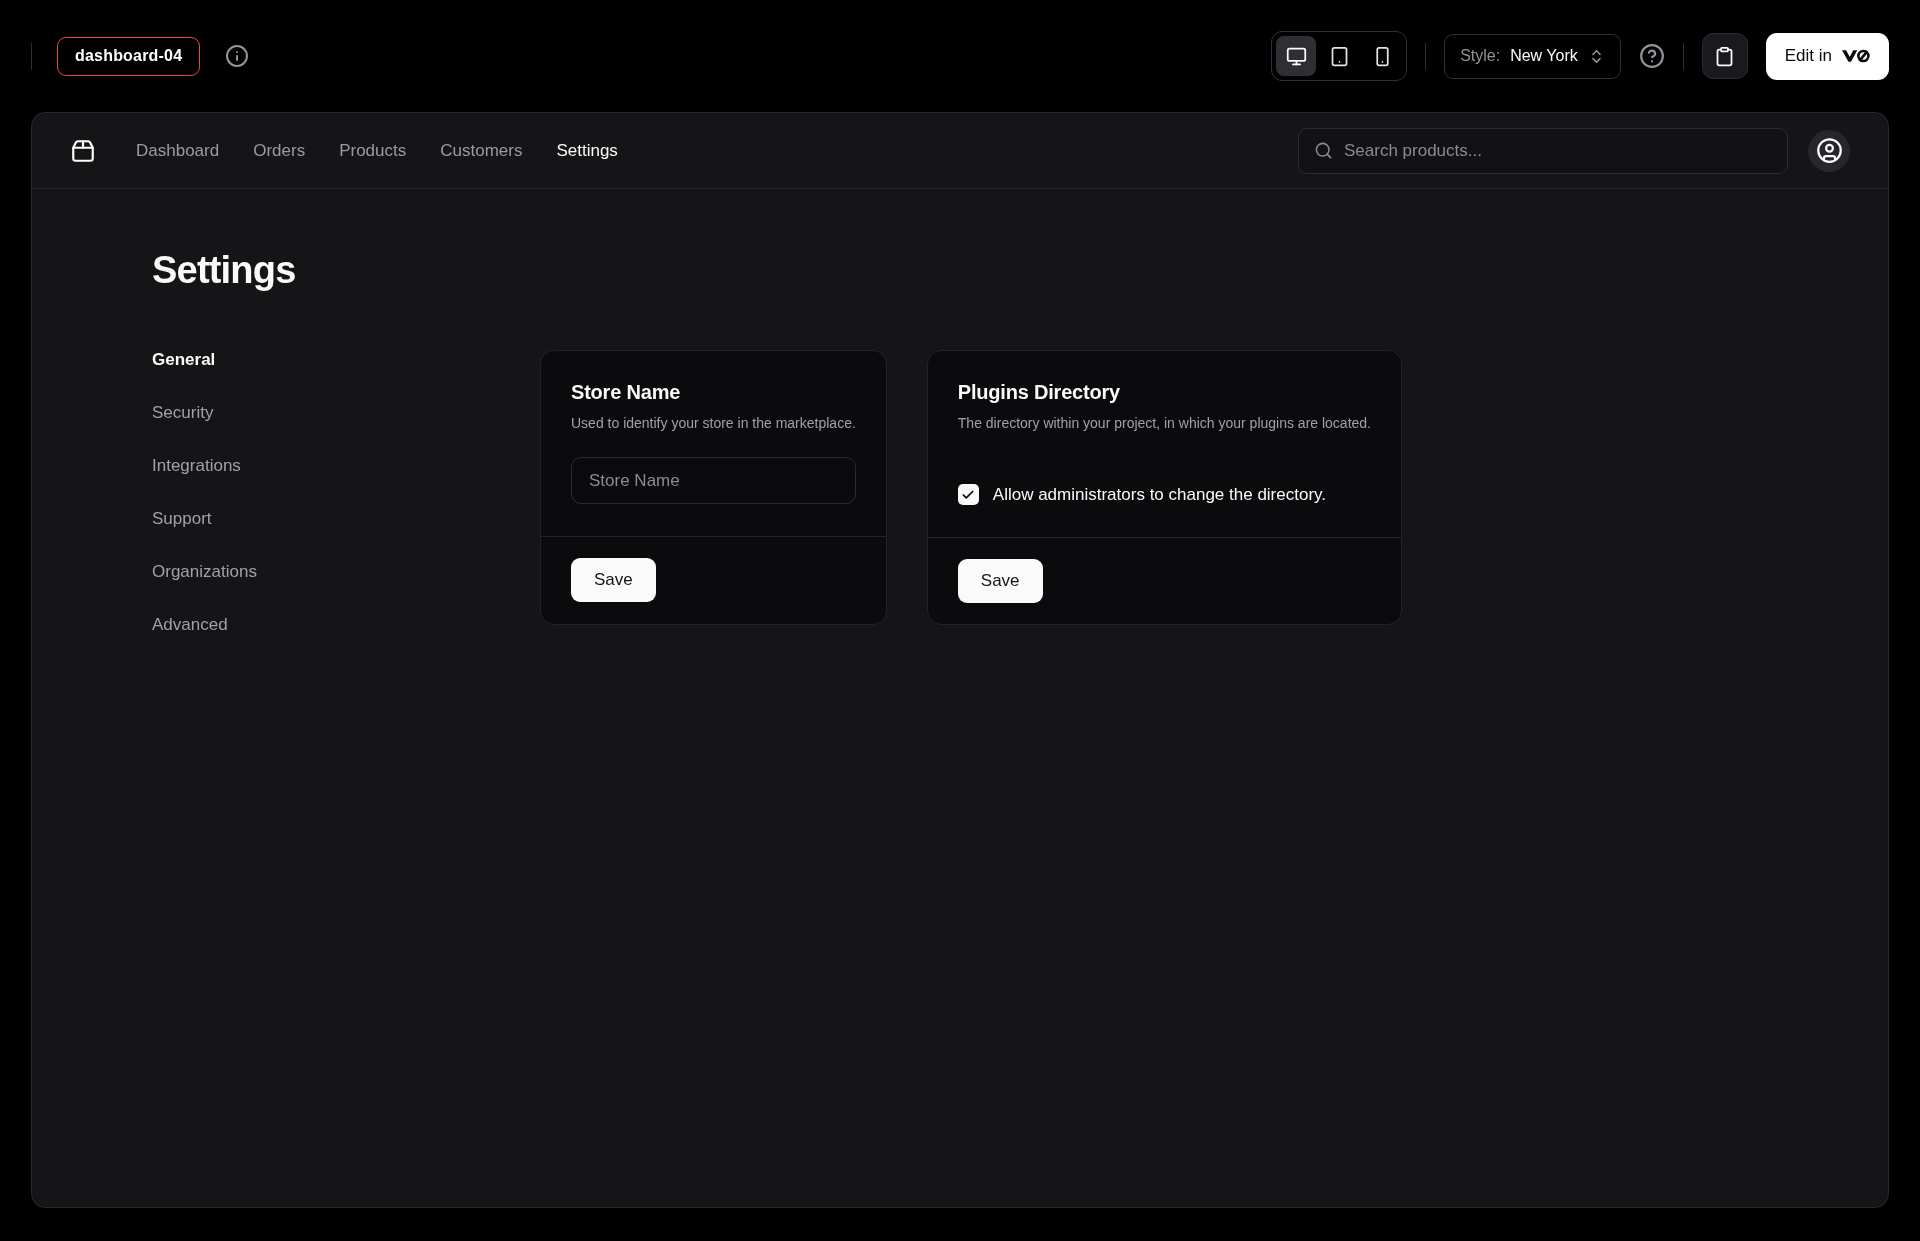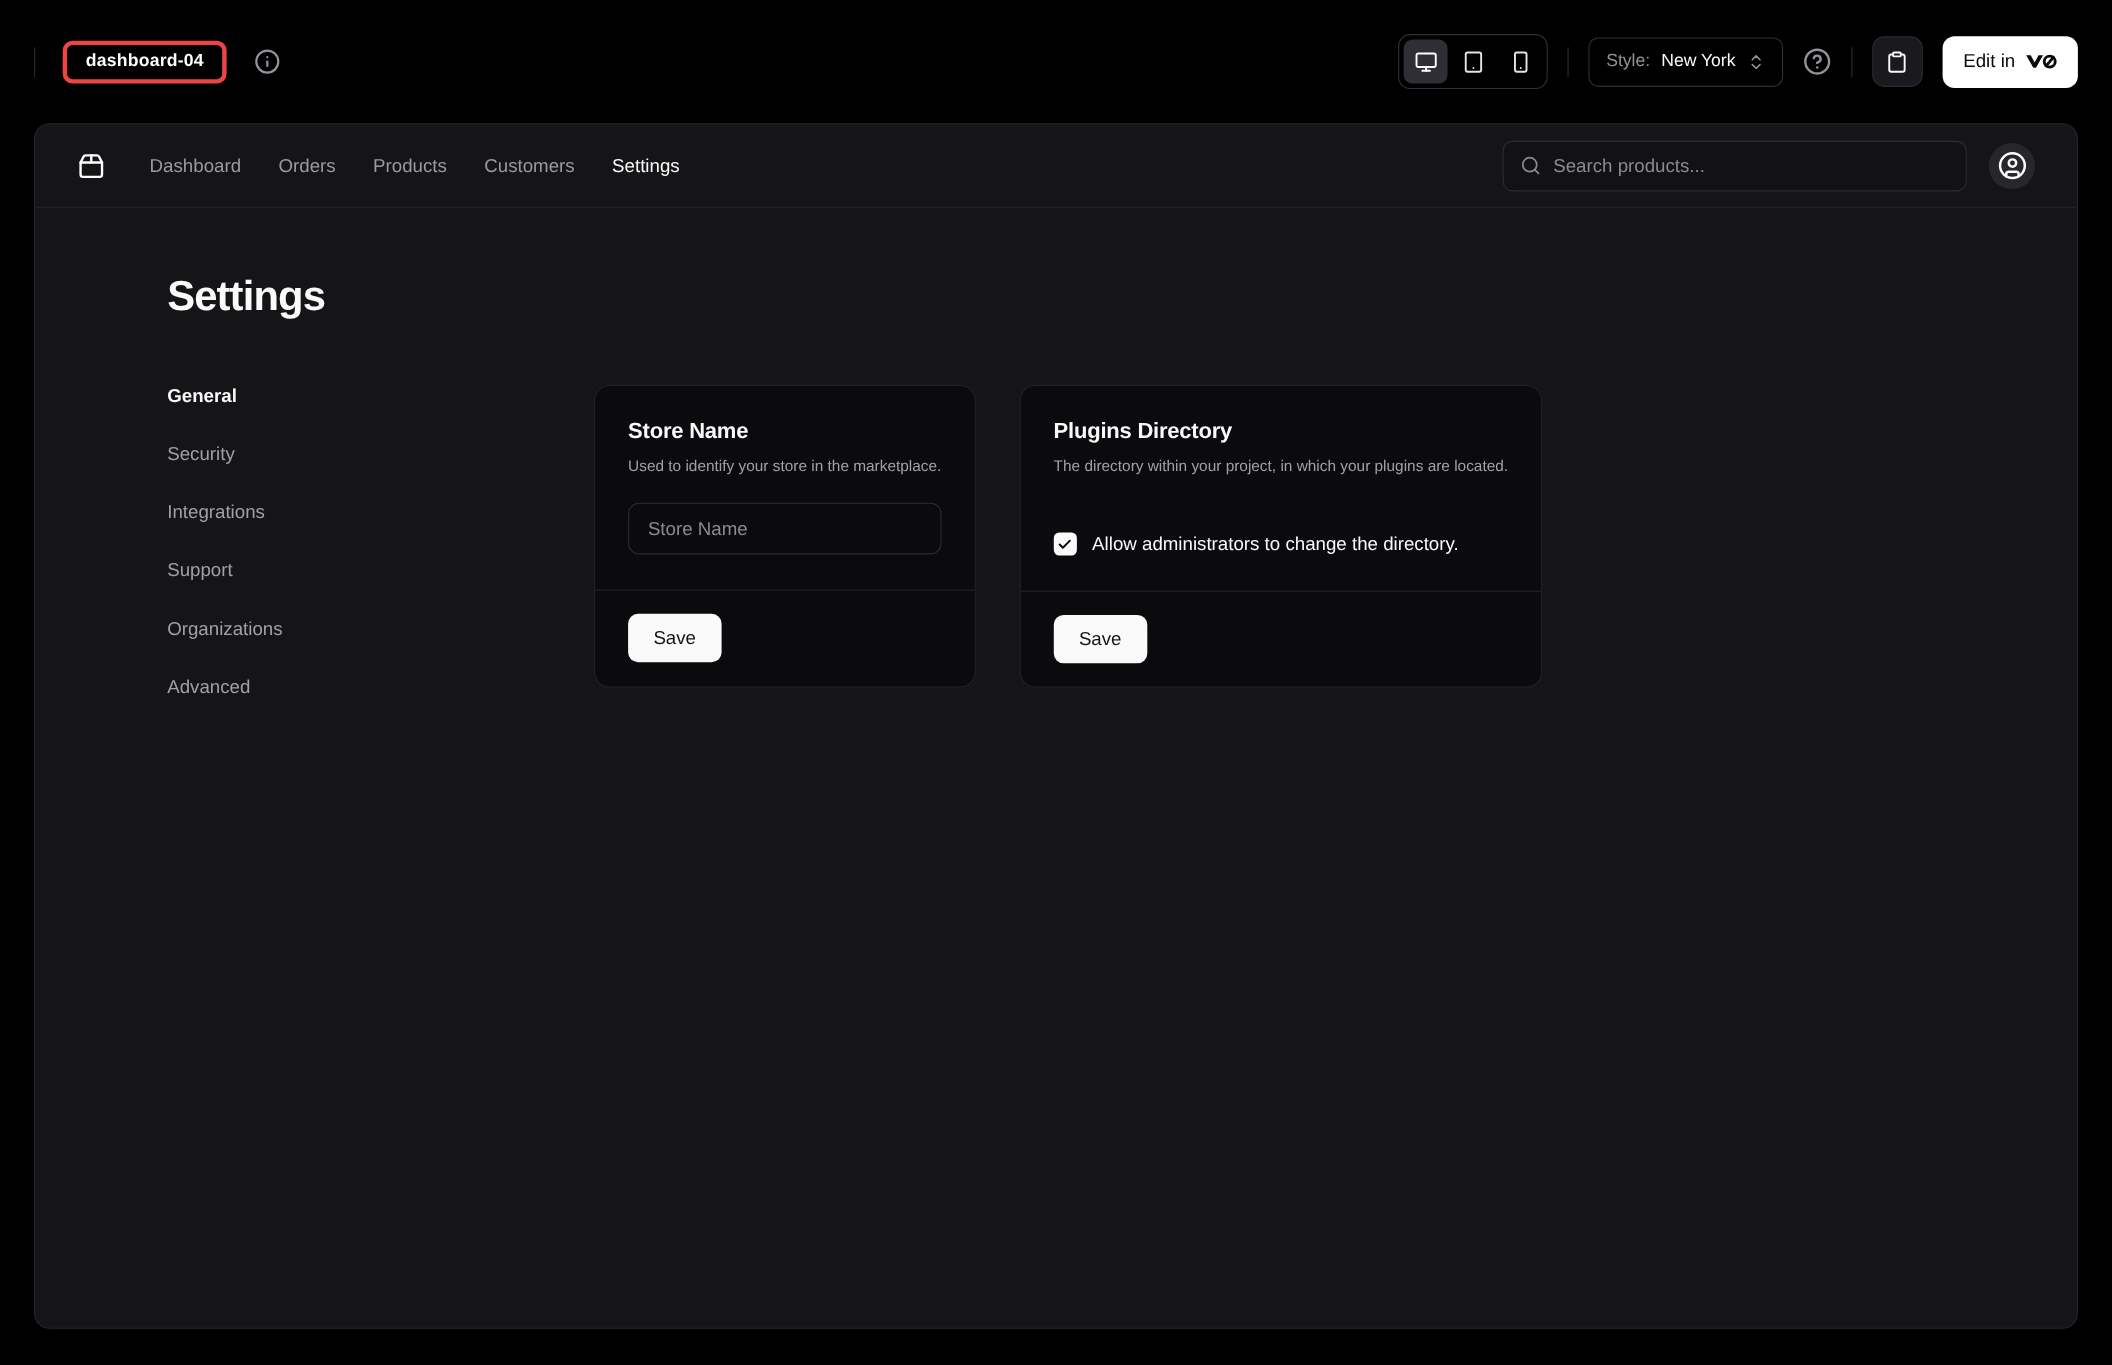--- a/index.html
+++ b/index.html
@@ -46,21 +46,21 @@
     border: 1px solid #414149;
     color: #fafafa;
   }
 
   .v-div { width: 1px; height: 27px; background: #2e2e33; }
 
   .block-badge {
     height: 39px;
     display: flex; align-items: center;
     padding: 0 17px;
-    border: 4px solid #ef4444;
+    border: 1px solid #ef4444;
     border-radius: 9px;
     font-size: 16px; font-weight: 600;
     color: #ffffff;
     letter-spacing: 0.2px;
   }
   .ghost-icon { color: #93939b; display: flex; align-items: center; justify-content: center; cursor: pointer; background: none; border: none; }
 
   .device-group {
     display: flex; gap: 3px;
     border: 1px solid #303036;
@@ -128,21 +128,21 @@
     gap: 34px;
     padding: 0 38px;
     border-bottom: 1px solid #232328;
   }
   .logo { color: #ffffff; margin-right: 6px; cursor: pointer; background: none; border: none; }
   .nav-link { font-size: 17px; color: #9a9aa3; text-decoration: none; cursor: pointer; white-space: nowrap; }
   .nav-link.active { color: #fafafa; font-weight: 500; }
 
   .header-right { margin-left: auto; display: flex; align-items: center; gap: 20px; }
   .search-box {
-    width: 422px; height: 46px;
+    width: 490px; height: 46px;
     display: flex; align-items: center; gap: 11px;
     padding: 0 15px;
     border: 1px solid #2c2c31;
     border-radius: 9px;
     background: #121215;
   }
   .search-box input {
     flex: 1;
     background: transparent; border: none; outline: none;
     color: #fafafa; font-size: 17px;

